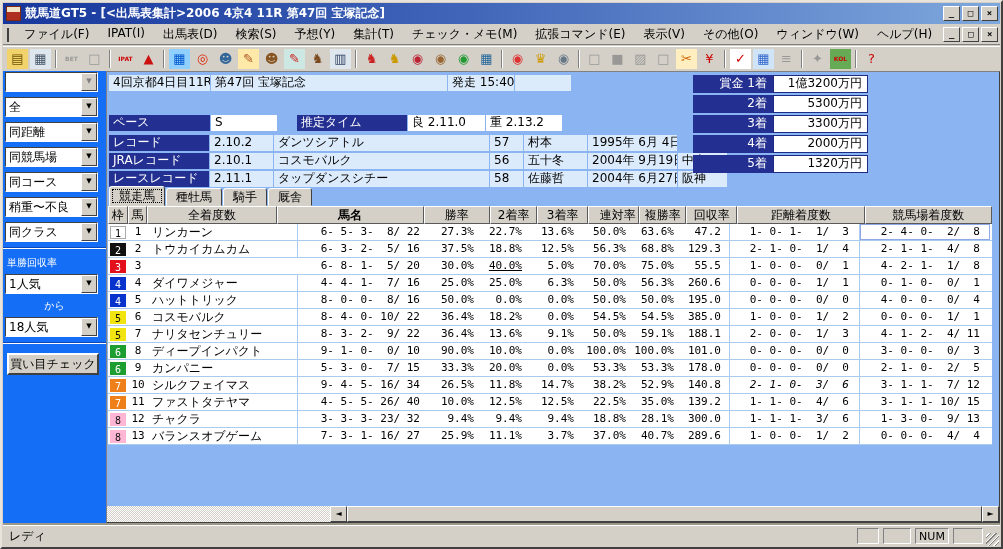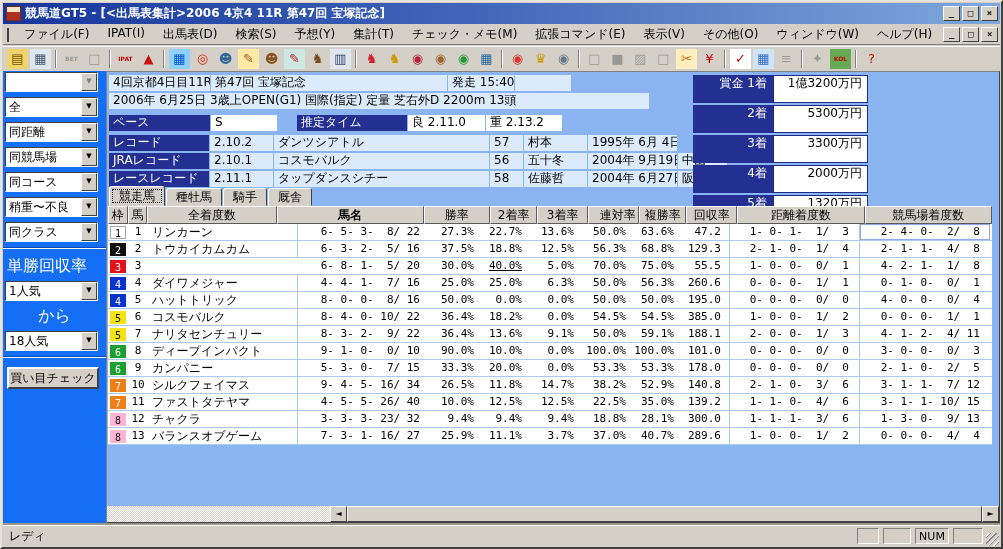--- a/index.html
+++ b/index.html
@@ -40,21 +40,21 @@
   .content { position:absolute; top:69px; left:1px; right:1px; bottom:24px; display:flex; }
 
   
   .sidebar { width:103px; background:#146ef6; position:relative; padding-top:1px; }
   .side-combo { height:20px; margin:0 8px 5px 2px; background:#fff; border:1px solid;
     border-color:#404040 #ffffff #ffffff #404040; display:flex; }
   .combo-text { flex:1; font-size:12px; line-height:18px; padding-left:3px; overflow:hidden; white-space:nowrap; }
   .combo-btn { width:16px; background:#d4d0c8; border:1px solid; border-color:#fff #404040 #404040 #fff;
     font-size:7px; text-align:center; line-height:15px; color:#000; }
   .combo-btn.dis { color:#808080; }
-  .side-label { color:#fff; font-size:16px; margin:7px 0 4px 4px; }
+  .side-label { color:#fff; font-size:10px; margin:7px 0 4px 4px; }
   .side-label.center { text-align:center; margin:2px 0 4px 0; }
   .side-sep { height:1px; background:#ffffff; margin:6px 0; box-shadow:0 -1px 0 rgba(0,0,80,.35); }
   .side-btn { display:block; margin:9px 6px 0 4px; width:92px; height:22px; background:#d4d0c8;
     border:2px solid; border-color:#ffffff #404040 #404040 #ffffff; font-size:12px; line-height:17px;
     text-align:center; font-family:inherit; }
 
   
   .main { flex:1; position:relative; background:#8ab4f2; border:1px solid;
     border-color:#808080 #404040 #404040 #808080; overflow:hidden; }
   .cell { position:absolute; height:16px; background:#dcebfc; color:#000; font-size:12px;
@@ -78,21 +78,21 @@
   .rec-row { display:flex; height:16px; margin-bottom:2px; }
   .rec-row > div { height:16px; font-size:12px; line-height:15px; padding:0 4px;
     background:#dcebfc; margin-right:1px; white-space:nowrap; overflow:hidden; }
   .rec-label { width:100px; background:#233091 !important; color:#fff; }
   .rec-time { width:63px; } .rec-horse { width:215px; } .rec-wt { width:33px; }
   .rec-jockey { width:63px; } .rec-date { width:89px; } .rec-place { width:49px; }
   .rec-ghost { visibility:hidden; }
 
   
   .prize { position:absolute; top:3px; left:586px; }
-  .prize-row { display:flex; height:28px; margin-bottom:2px; }
+  .prize-row { display:flex; height:18px; margin-bottom:2px; }
   .prize-label { width:80px; background:#233091; color:#fff; font-size:12px; line-height:17px;
     text-align:right; padding-right:6px; }
   .prize-value { width:95px; background:#fff; border:1px solid #1c2b85; font-size:12px;
     line-height:15px; text-align:right; padding-right:5px; }
 
   
   .tabs { position:absolute; top:114px; left:2px; display:flex; align-items:flex-end; height:20px; }
   .tab { height:18px; background:#d4d0c8; border:1px solid; border-color:#ffffff #404040 #d4d0c8 #ffffff;
     border-radius:3px 3px 0 0; font-size:12px; line-height:16px; padding:0 9px; margin-right:1px; }
   .tab.active { height:20px; line-height:18px; position:relative; z-index:2; outline:1px dotted #000; outline-offset:-4px; }
@@ -332,21 +332,20 @@
       </div>
       <div class="side-sep"></div>
       <button class="side-btn">買い目チェック</button>
     </div>
 
     <div class="main">
       <div class="cell rA-meet">4回京都4日目11R</div>
       <div class="cell rA-title">第47回 宝塚記念</div>
       <div class="cell rA-start">発走 15:40</div>
       <div class="cell rA-extra"></div>
-      <div class="cell rB-cond">2006年 6月25日 3歳上OPEN(G1) 国際(指定) 定量 芝右外D 2200m 13頭</div>
       <div class="cell navy rC-pacel">ペース</div>
       <div class="cell white rC-pacev">S</div>
       <div class="cell navy rC-timel">推定タイム</div>
       <div class="cell white rC-good">良 2.11.0</div>
       <div class="cell white rC-heavy">重 2.13.2</div>
 
       <div class="records" id="records">
           <div class="rec-row">
             <div class="rec-label">レコード</div>
             <div class="rec-time">2.10.2</div>
@@ -550,21 +549,21 @@
             <div class="td wakucell" style="width: 20px;"><div class="wbox" style="background: rgb(239, 127, 24); color: rgb(255, 255, 255); border: 1px solid rgb(239, 127, 24);">7</div></div>
             <div class="td c-center" style="width: 20px;">10</div>
             <div class="td c-name vline" style="width: 150px;">シルクフェイマス</div>
             <div class="td c-mono" style="width: 132px;">9- 4- 5- 16/ 34</div>
             <div class="td c-pct" style="width: 48px;">26.5%</div>
             <div class="td c-pct" style="width: 48px;">11.8%</div>
             <div class="td c-pct" style="width: 52px;">14.7%</div>
             <div class="td c-pct" style="width: 52px;">38.2%</div>
             <div class="td c-pct" style="width: 48px;">52.9%</div>
             <div class="td c-kai vline" style="width: 52px;">140.8</div>
-            <div class="td c-mono vline" style="width: 130px;">2- 1- 0-  3/  6</div>
+            <div class="td c-mono vline" style="width: 130px; font-style: italic;">2- 1- 0-  3/  6</div>
             <div class="td c-mono" style="width: 130px;">3- 1- 1-  7/ 12</div>
           </div>
           <div class="trow">
             <div class="td wakucell" style="width: 20px;"><div class="wbox" style="background: rgb(239, 127, 24); color: rgb(255, 255, 255); border: 1px solid rgb(239, 127, 24);">7</div></div>
             <div class="td c-center" style="width: 20px;">11</div>
             <div class="td c-name vline" style="width: 150px;">ファストタテヤマ</div>
             <div class="td c-mono" style="width: 132px;">4- 5- 5- 26/ 40</div>
             <div class="td c-pct" style="width: 48px;">10.0%</div>
             <div class="td c-pct" style="width: 48px;">12.5%</div>
             <div class="td c-pct" style="width: 52px;">12.5%</div>

